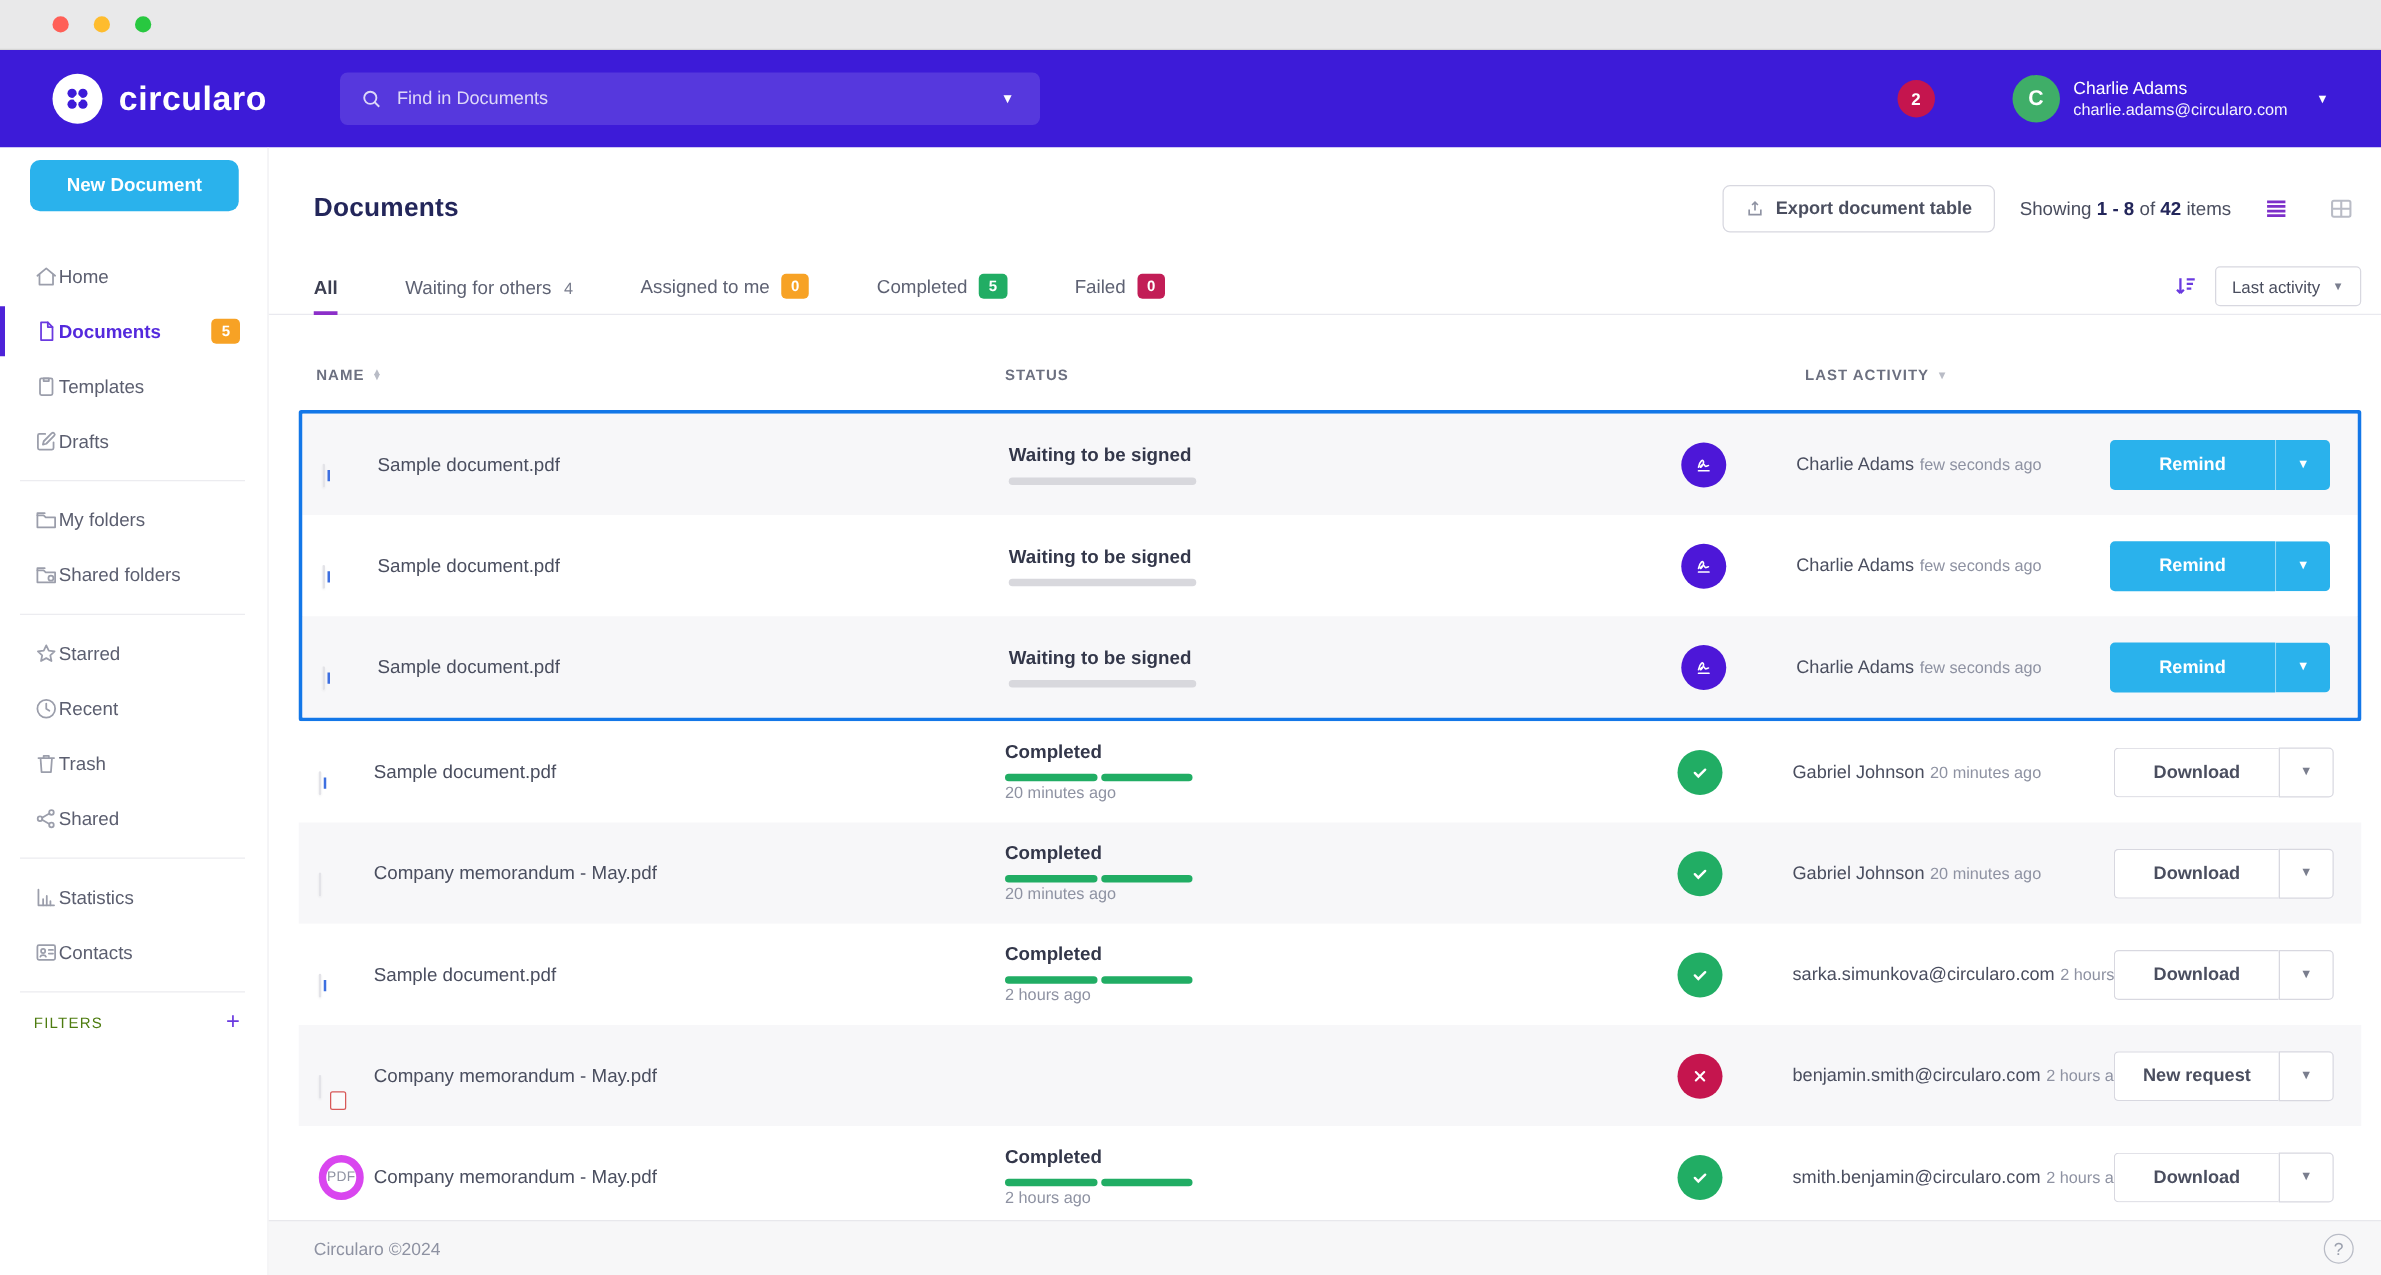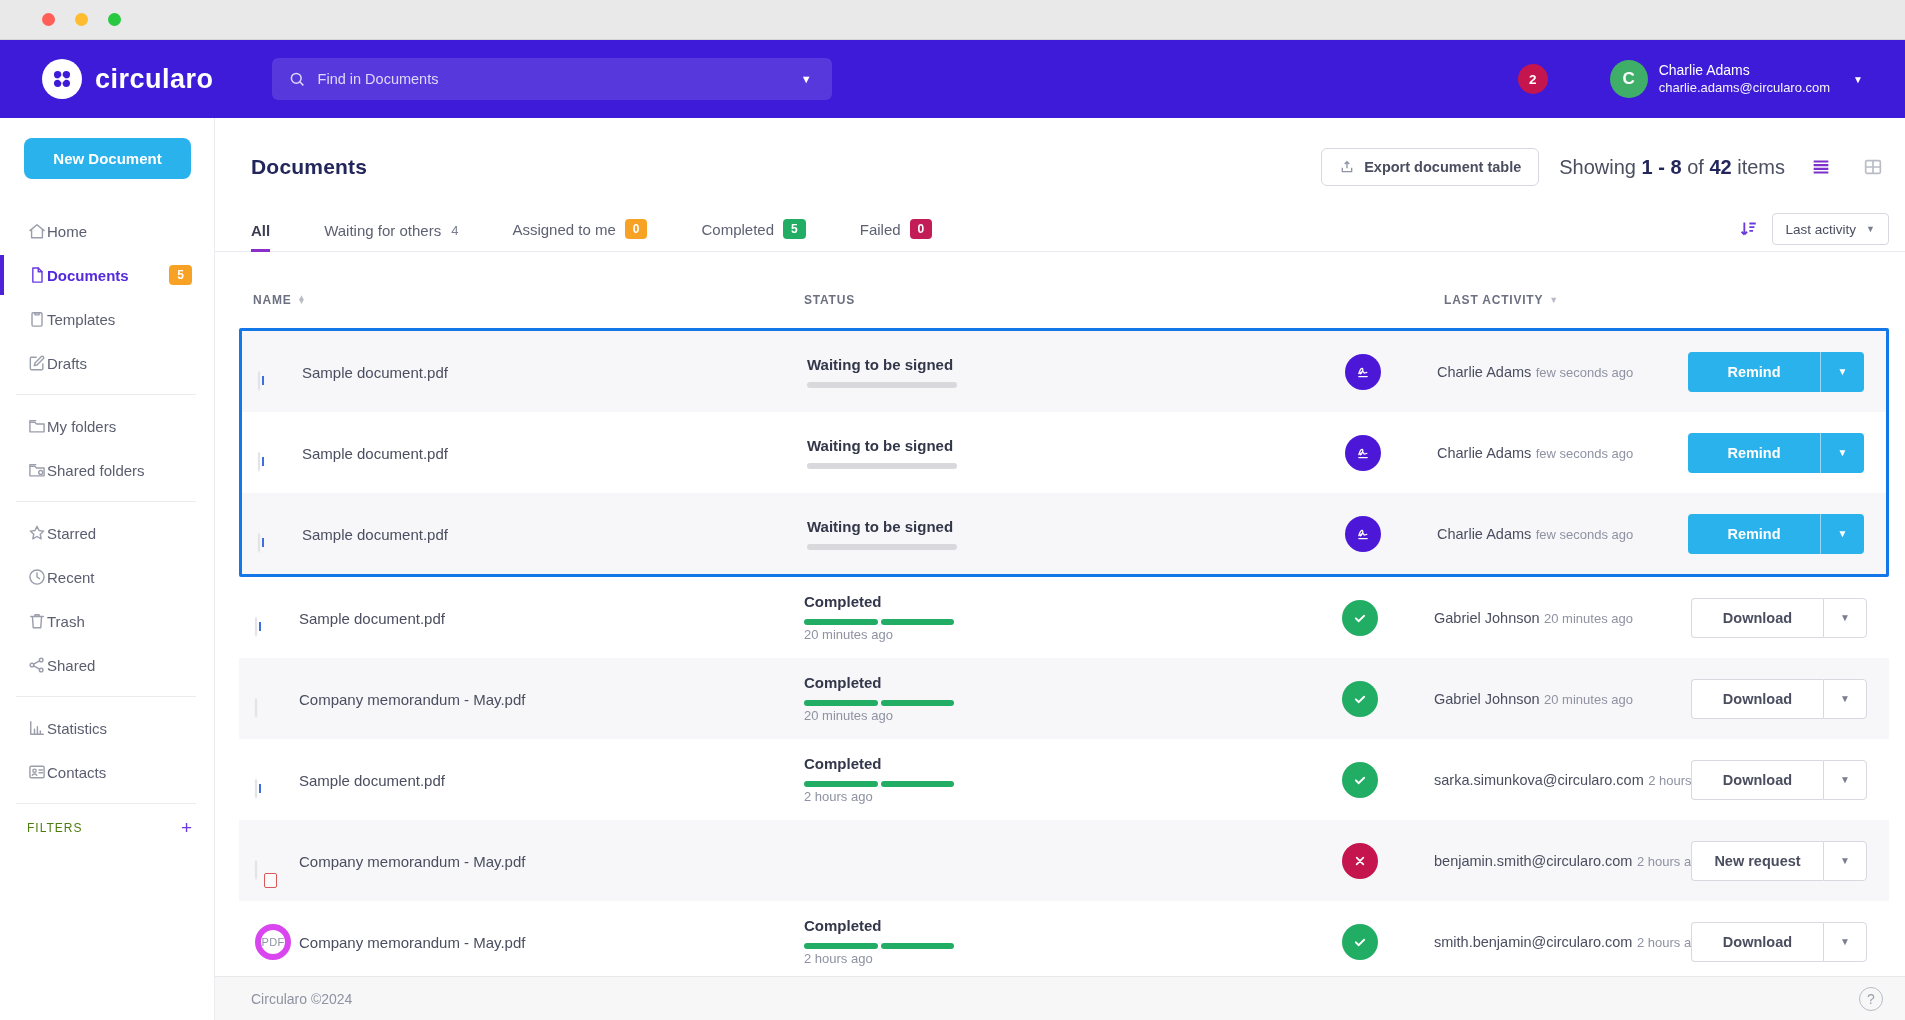--- a/index.html
+++ b/index.html
@@ -33,21 +33,21 @@
     font-size:17px; font-weight:bold; display:flex; align-items:center; justify-content:center; }
   .user-texts { color:#fff; line-height:1.25; }
   .user-name { font-size:14px; }
   .user-email { font-size:13px; opacity:.95; }
   .user-caret { color:#fff; font-size:10px; margin-left:12px; }
 
   
   .bodywrap { display:flex; height:902px; }
 
   
-  .sidebar { width:215px; background:#fff; border-right:1px solid #ececf0; padding-top:20px; flex-shrink:0; }
+  .sidebar { width:215px; background:#fff; border-right:1px solid #ececf0; padding-top:10px; flex-shrink:0; }
   .new-doc-btn { display:block; width:167px; height:41px; margin-left:24px; background:#2ab2ec;
     border:none; border-radius:8px; color:#fff; font-size:15px; font-weight:bold;
     font-family:inherit; cursor:pointer; }
   .nav { margin-top:30px; }
   .nav-item { height:44px; display:flex; align-items:center; padding-left:27px;
     position:relative; cursor:pointer; }
   .nav-item .nicon { width:20px; height:20px; color:#9b9eab; flex-shrink:0; }
   .nav-item .nlabel { font-size:15px; color:#5b5e6f; }
   .nav-item.active .nlabel { color:#5429dd; font-weight:bold; }
   .nav-item.active .nicon { color:#6a3ae0; }
@@ -62,21 +62,21 @@
 
   
   .content { flex:1; position:relative; background:#fff; }
   .content-head { padding:30px 16px 0 36px; display:flex; align-items:center; }
   .page-title { font-size:21px; font-weight:800; color:#23265a; letter-spacing:.2px; }
   .head-right { margin-left:auto; display:flex; align-items:center; gap:20px; }
   .export-btn { height:38px; border:1px solid #d8d8e0; border-radius:6px; background:#fff;
     display:flex; align-items:center; gap:9px; padding:0 17px; font-size:14.5px; font-weight:600;
     color:#4a4e5f; font-family:inherit; cursor:pointer;margin-left:48px; }
   .export-btn svg { color:#8f93a3; }
-  .showing { font-size:20px; color:#4a4e5f; }
+  .showing { font-size:15px; color:#4a4e5f; }
   .showing b { color:#23265a; }
   .viewbtn { background:none; border:none; cursor:pointer; padding:4px; display:flex; }
 
   .tabs-row { margin-top:26px; padding:0 16px 0 36px; border-bottom:1px solid #e9e9ef;
     display:flex; align-items:flex-end; height:40px; }
   .tab { display:flex; align-items:center; margin-right:38px; padding-bottom:12px; cursor:pointer;
     font-size:15px; color:#5d6172; position:relative; }
   .tab.active { color:#3c3f52; font-weight:bold; }
   .tab.active::after { content:""; position:absolute; left:0; right:0; bottom:-1px; height:3px; background:#8c2fc9; }
   .tab .count { margin-left:10px; font-size:13px; color:#7a7e8e; }

